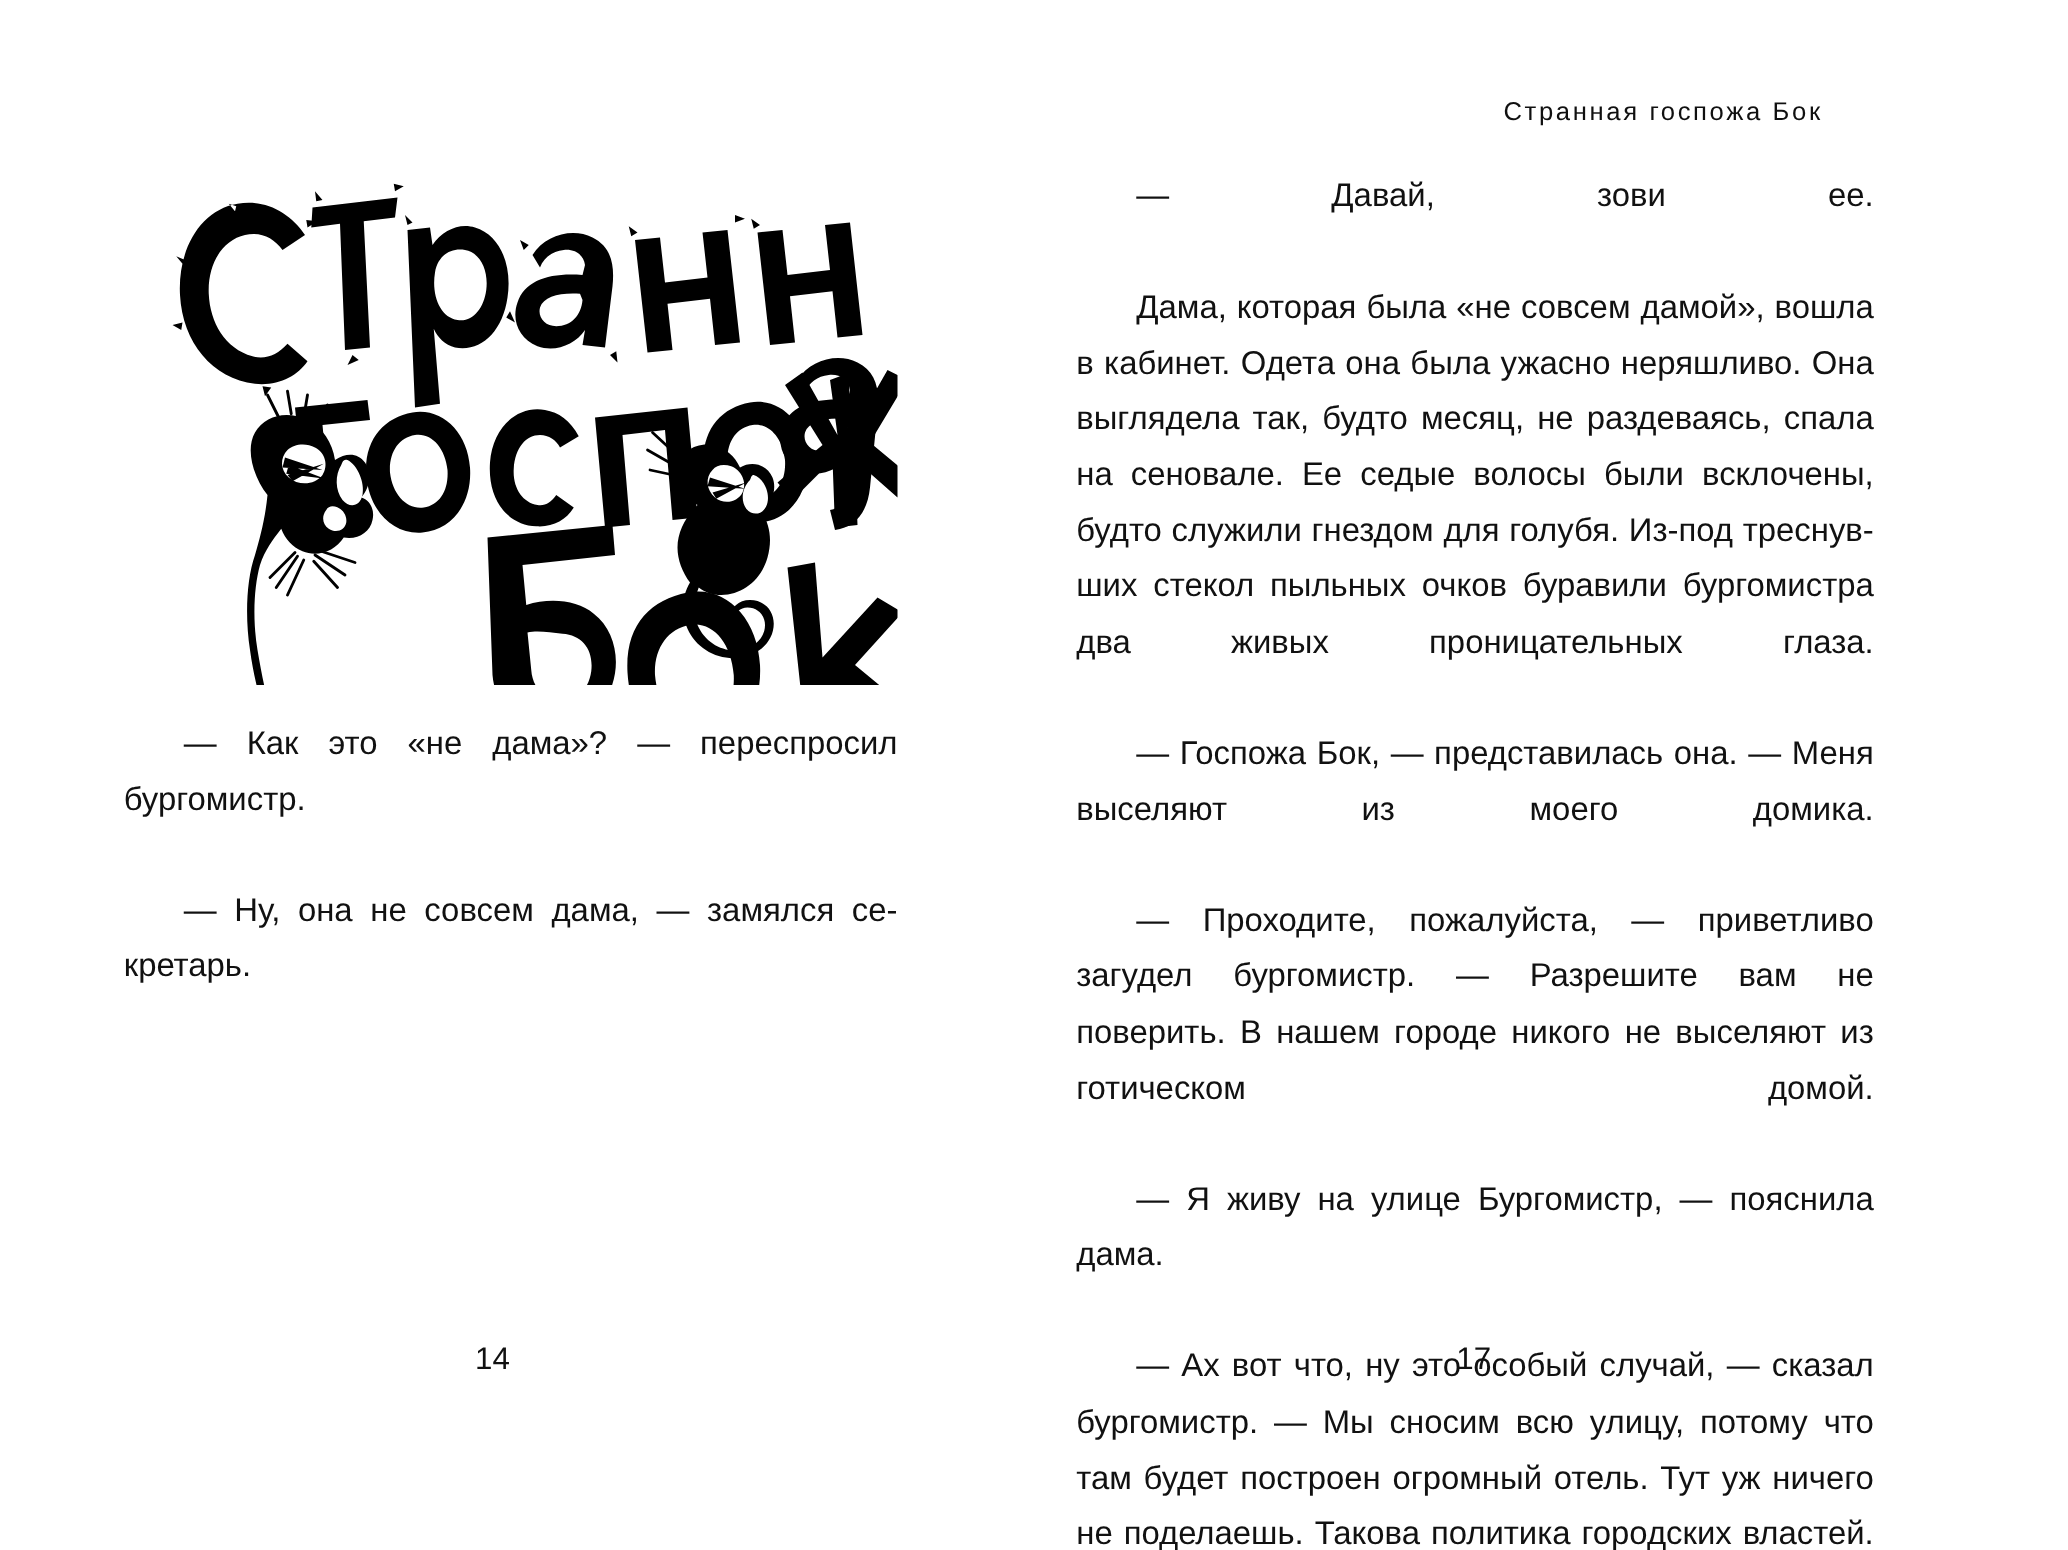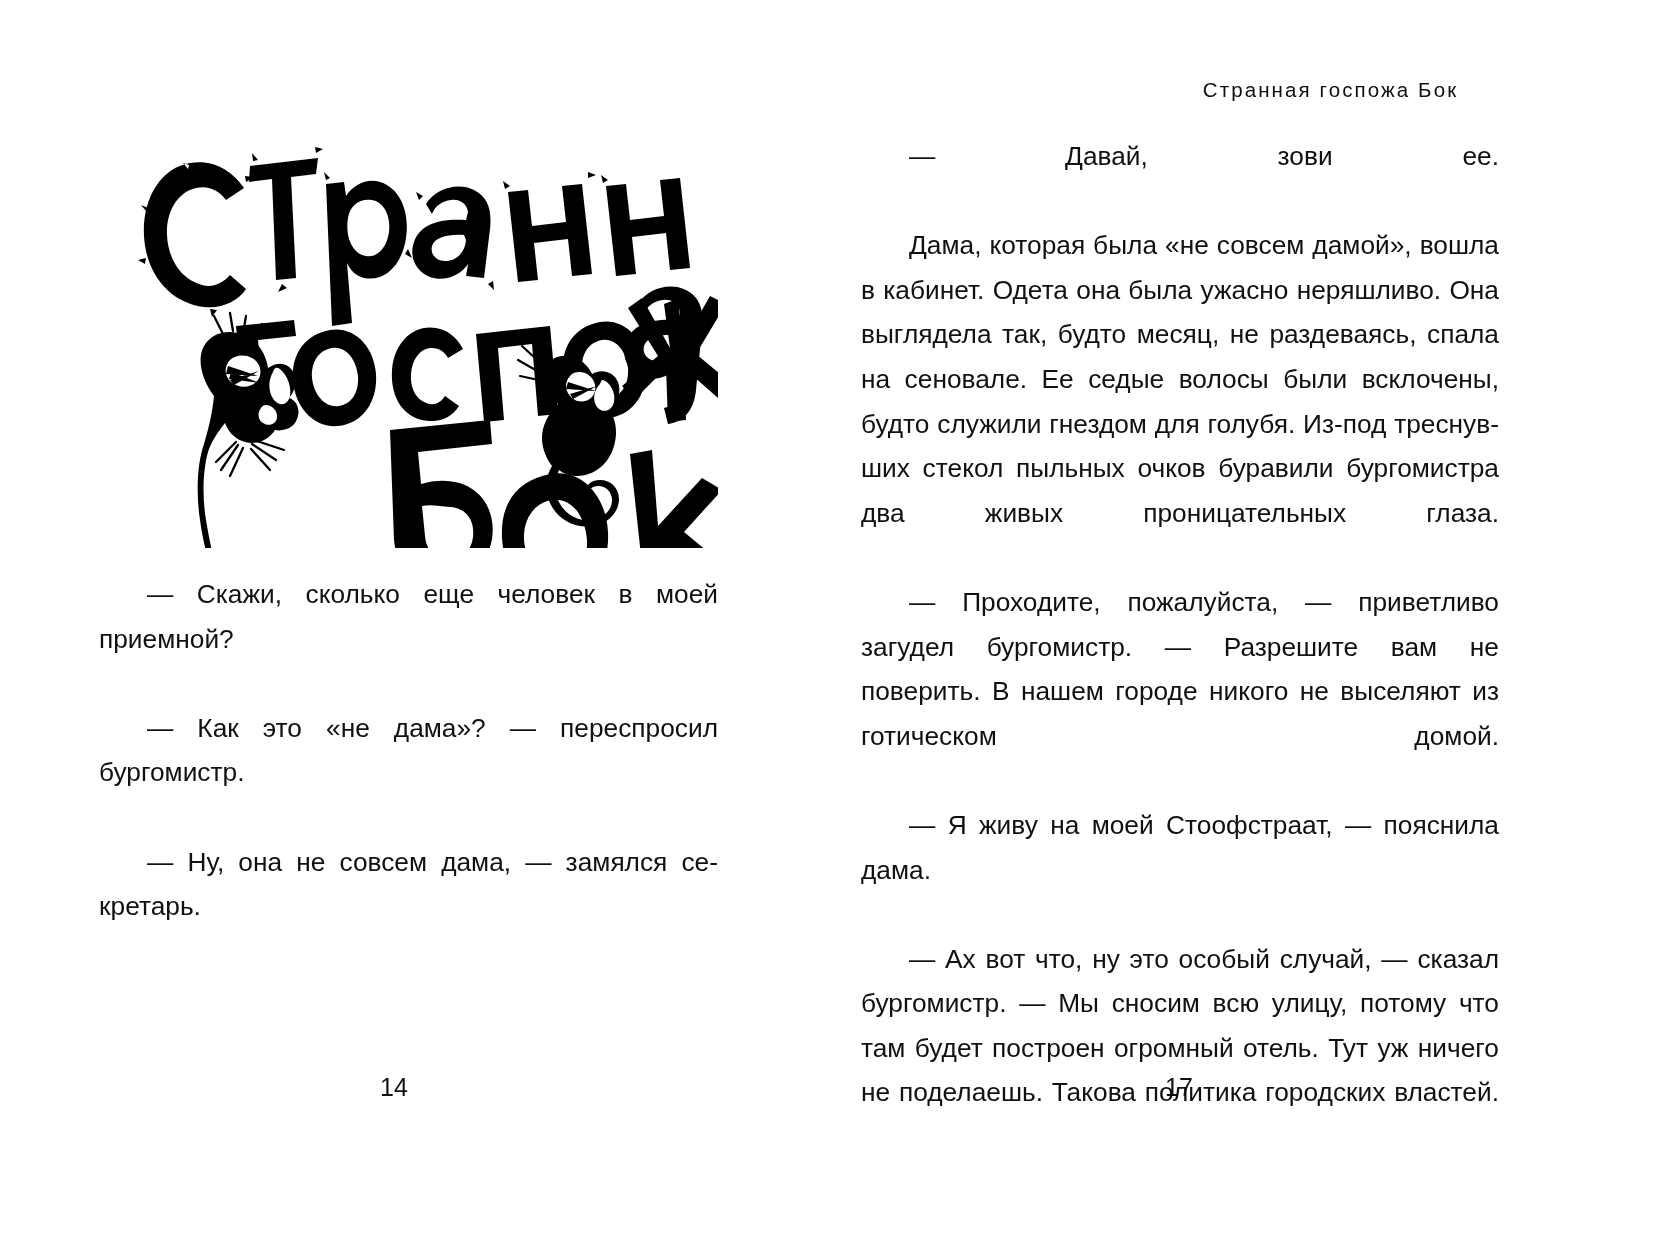--- a/index.html
+++ b/index.html
@@ -179,37 +179,37 @@
             <path d="M430 262 L404 238"></path>
             <path d="M428 268 L400 252"></path>
             <path d="M430 274 L402 268"></path>
             <path d="M434 256 L420 232"></path>
           </g>
         </g>
       </svg>
     </div>
 
     <div class="textcol">
-      <p>— Скажи, сколько еще человек в моей приемной?</p>
       <p>— Как это «не дама»? — переспросил бургомистр.</p>
       <p>— Ну, она не совсем дама, — замялся се­кретарь.</p>
     </div>
 
     <div class="folio">14</div>
   </div>
 
   <div class="page page-right">
 
     <div class="running-head">Странная госпожа Бок</div>
 
     <div class="textcol">
       <p>— Давай, зови ее.</p>
       <p>Дама, которая была «не совсем дамой», вошла в кабинет. Одета она была ужасно неряшливо. Она выглядела так, будто ме­сяц, не раздеваясь, спала на сеновале. Ее седые волосы были всклочены, будто слу­жили гнездом для голубя. Из-под треснув­ших стекол пыльных очков буравили бурго­мистра два живых проницательных глаза.</p>
+      <p>— Госпожа Бок, — представилась она. — Меня выселяют из моего домика.</p>
       <p>— Проходите, пожалуйста, — приветли­во загудел бургомистр. — Разрешите вам не поверить. В нашем городе никого не вы­селяют из готическом домой.</p>
-      <p>— Я живу на моей Стоофстраат, — поясни­ла дама.</p>
+      <p>— Я живу на улице Бургомистр, — поясни­ла дама.</p>
       <p>— Ах вот что, ну это особый случай, — сказал бургомистр. — Мы сносим всю ули­цу, потому что там будет построен огром­ный отель. Тут уж ничего не поделаешь. Такова политика городских властей.</p>
 
     </div>
 
     <div class="folio">17</div>
   </div>
 
 </div>
 
 </body></html>

